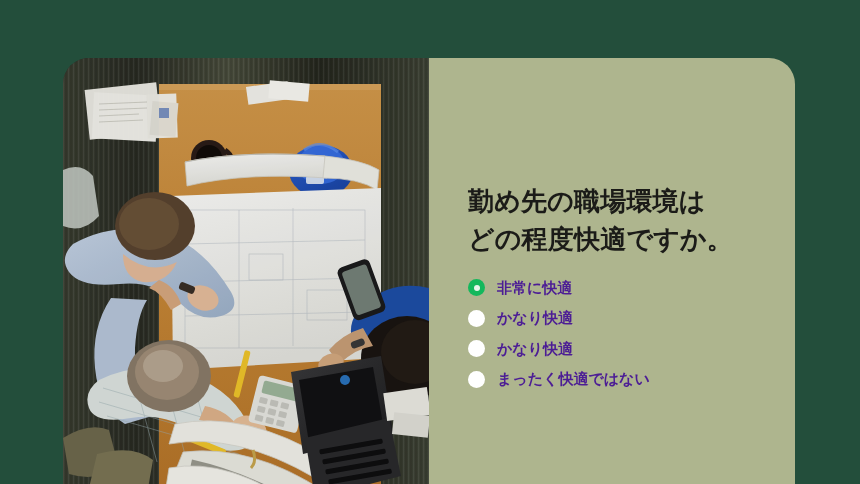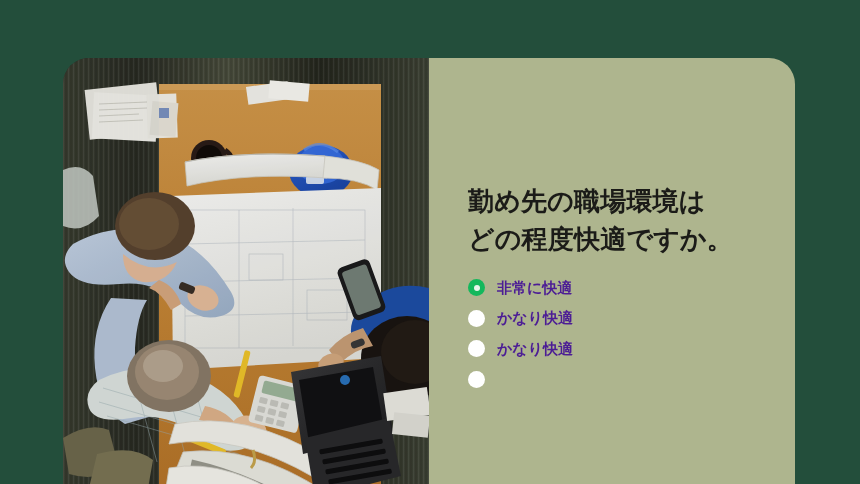--- a/index.html
+++ b/index.html
@@ -332,19 +332,20 @@
         </div>
 
         <div class="option-row">
           <span class="radio"></span>
           <span class="option-label">かなり快適</span>
         </div>
 
 
         <div class="option-row">
           <span class="radio"></span>
+          <span class="option-label">まったく快適ではない</span>
         </div>
 
       </div>
     </div>
 
   </div>
 </div>
 
 </body></html>

